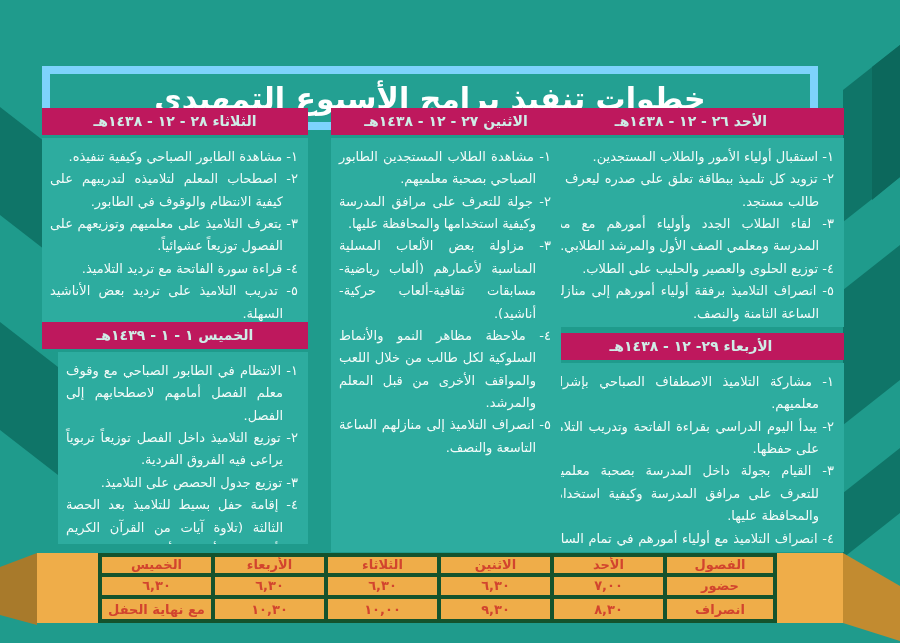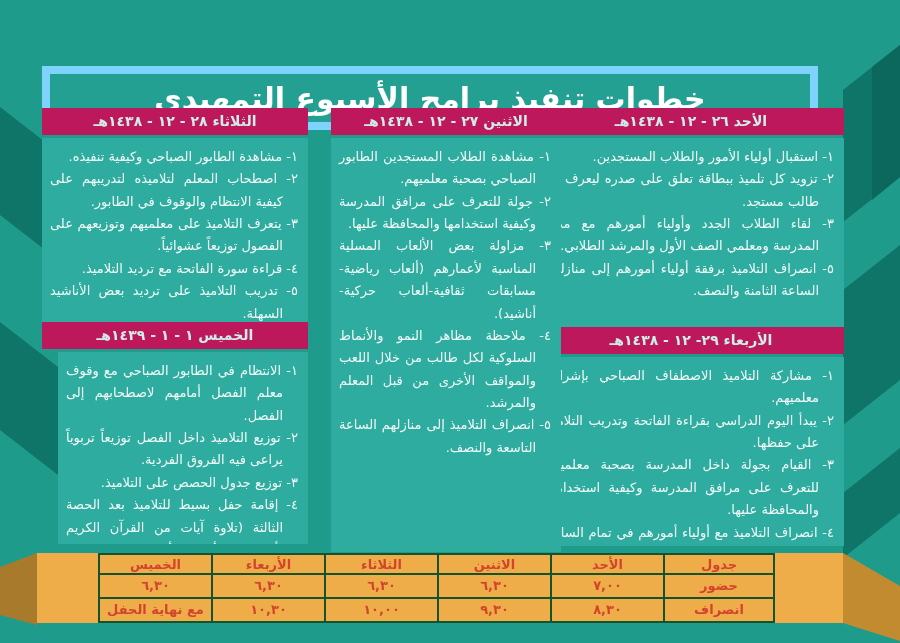--- a/index.html
+++ b/index.html
@@ -21,33 +21,33 @@
   .col-left{left:42px;width:266px;}
   .day-header{
     height:27px;line-height:27px;background:#be185d;color:#cfede7;
     font-size:14px;font-weight:bold;text-align:center;overflow:hidden;
   }
   .panel{
     background:#2dac9f;color:#f3fbf9;box-sizing:border-box;
     padding:8px 10px 6px 8px;font-size:13px;line-height:1.72;
     text-align:justify;overflow:hidden;
   }
-  .mt3{margin-top:3px;} .mt6{} .mt8{margin-top:0;}
+  .mt3{margin-top:3px;} .mt6{margin-top:6px;} .mt8{margin-top:0;}
   .h189{height:189px;} .h184{height:184px;} .h192{height:192px;margin-left:16px;} .h414{height:414px;}
   .item{padding-right:15px;text-indent:-15px;}
   .band{
     position:absolute;left:37px;top:553px;width:806px;height:70px;
     background:#efad49;
   }
   .sched{
     position:absolute;left:61px;top:0;width:675px;height:70px;
     border-collapse:collapse;table-layout:fixed;direction:rtl;
   }
   .sched td,.sched th{
-    border:2px solid #14532d;color:#d2442e;font-size:13px;font-weight:bold;
+    border:4px solid #14532d;color:#d2442e;font-size:13px;font-weight:bold;
     text-align:center;vertical-align:middle;padding:0;overflow:hidden;white-space:nowrap;
   }
   .sched .r-head{height:19px;} .sched .r-mid{height:22px;} .sched .r-bot{height:23px;}
 </style>
 </head>
 <body>
 
 <div class="poster">
 
   <svg class="bg-decor" viewBox="0 0 900 643" xmlns="http://www.w3.org/2000/svg">
@@ -64,20 +64,21 @@
   <div class="title-box">
     <div class="title-text">خطوات تنفيذ برامج الأسبوع التمهيدي</div>
   </div>
 
   <div class="col col-right">
     <div class="day-header">الأحد ٢٦ - ١٢ - ١٤٣٨هـ</div>
     <div class="panel h189 mt3">
       <div class="item">١- استقبال أولياء الأمور والطلاب المستجدين.</div>
       <div class="item">٢- تزويد كل تلميذ ببطاقة تعلق على صدره ليعرف أنه طالب مستجد.</div>
       <div class="item">٣- لقاء الطلاب الجدد وأولياء أمورهم مع مدير المدرسة ومعلمي الصف الأول والمرشد الطلابي.</div>
+      <div class="item">٤- توزيع الحلوى والعصير والحليب على الطلاب.</div>
       <div class="item">٥- انصراف التلاميذ برفقة أولياء أمورهم إلى منازلهم الساعة الثامنة والنصف.</div>
     </div>
     <div class="day-header mt6">الأربعاء ٢٩- ١٢ - ١٤٣٨هـ</div>
     <div class="panel h189 mt3">
       <div class="item">١- مشاركة التلاميذ الاصطفاف الصباحي بإشراف معلميهم.</div>
       <div class="item">٢- يبدأ اليوم الدراسي بقراءة الفاتحة وتدريب التلاميذ على حفظها.</div>
       <div class="item">٣- القيام بجولة داخل المدرسة بصحبة معلميهم للتعرف على مرافق المدرسة وكيفية استخدامها والمحافظة عليها.</div>
       <div class="item">٤- انصراف التلاميذ مع أولياء أمورهم في تمام الساعة العاشرة والنصف.</div>
 
     </div>
@@ -119,21 +120,21 @@
       <colgroup>
         <col style="width:110px">
           <col style="width:113px">
           <col style="width:113px">
         <col style="width:113px">
           <col style="width:113px">
           <col style="width:113px">
       </colgroup>
       <tbody>
           <tr class="r-head">
-        <th>جدول</th>
+        <th>الفصول</th>
         <th>الأحد</th>
         <th>الاثنين</th>
         <th>الثلاثاء</th>
         <th>الأربعاء</th>
         <th>الخميس</th>
       </tr>
       <tr class="r-mid">
         <td>حضور</td>
         <td>٧,٠٠</td>
         <td>٦,٣٠</td>

